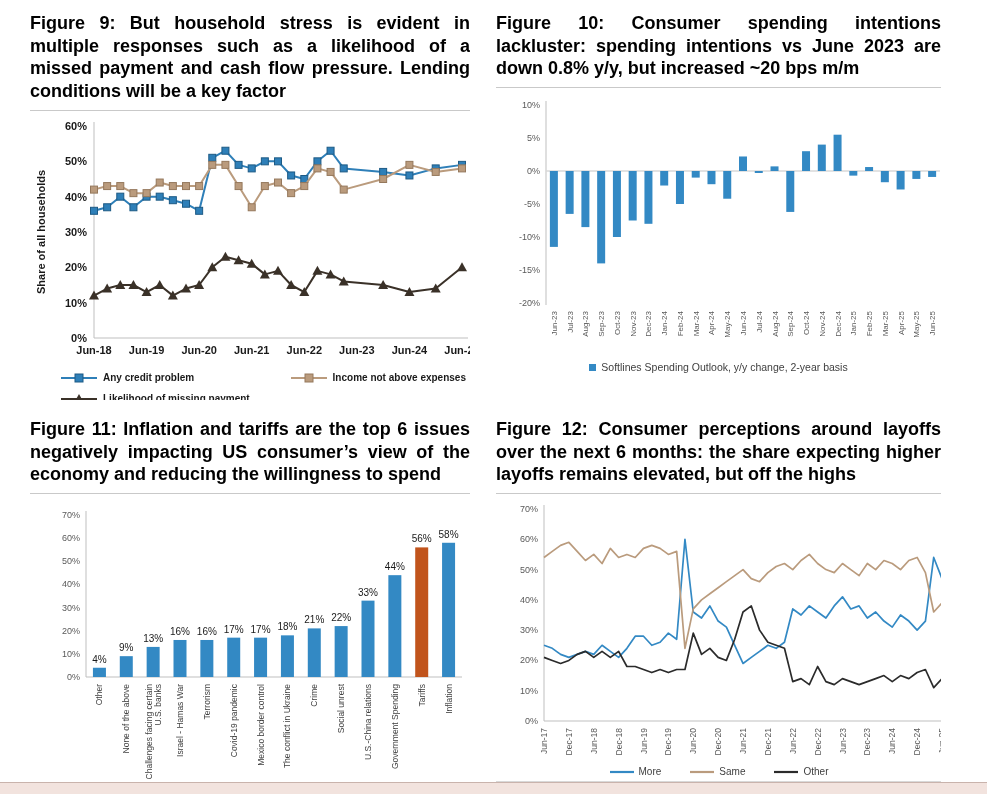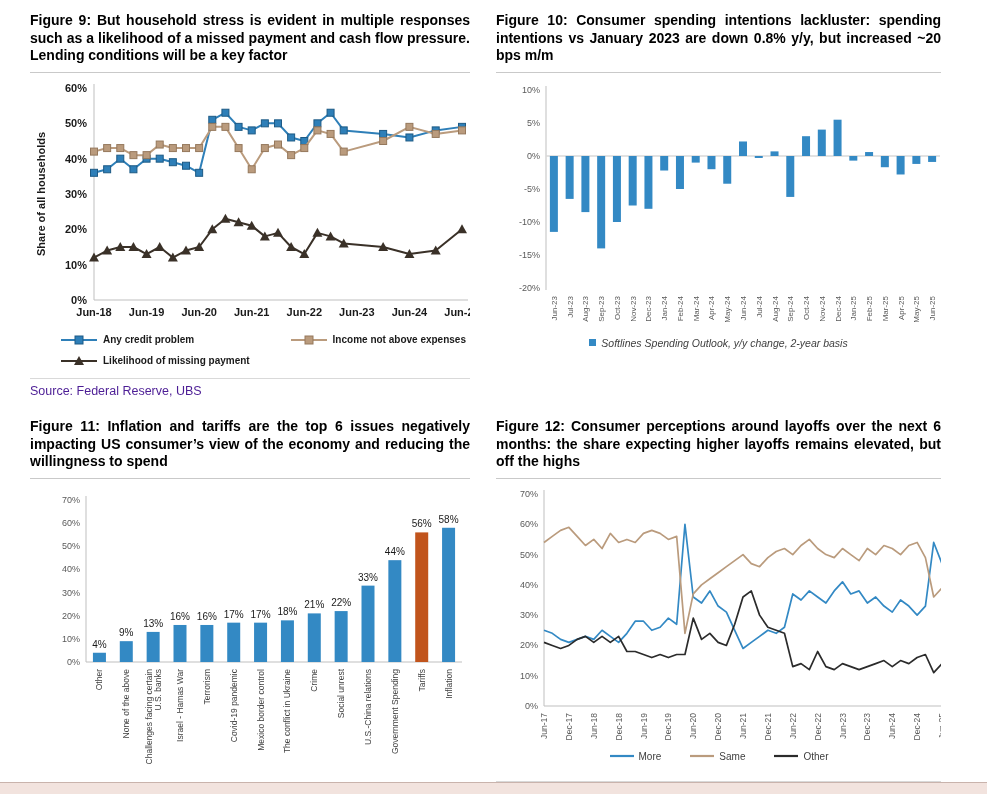--- a/index.html
+++ b/index.html
@@ -3,28 +3,28 @@
 <meta charset="utf-8">
 <style>
   html,body{margin:0;padding:0;background:#fff;}
   .page{position:relative;width:987px;height:794px;background:#ffffff;overflow:hidden;
         font-family:"Liberation Sans",sans-serif;}
   .col-grid{display:grid;grid-template-columns:440px 445px;column-gap:26px;row-gap:14px;
             padding:8px 28px 0 30px;}
   .panel{display:flex;flex-direction:column;overflow:hidden;}
   .row1{height:392px;}
   .row2{height:368px;}
-  .fig-title{font-size:14px;line-height:1.26;font-weight:bold;color:#000;
+  .fig-title{font-size:18px;line-height:1.26;font-weight:bold;color:#000;
              text-align:justify;margin:4px 0 7px 0;}
   .title-rule{border-top:1px solid #C9C9C9;height:0;margin:0 0 5px 0;}
   .chart-wrap{flex:0 0 auto;}
   .legend9{display:grid;grid-template-columns:56% 44%;row-gap:9px;padding-left:30px;margin-top:2px;}
   .lgi{display:flex;align-items:center;gap:5px;font-size:10px;font-weight:bold;color:#1A1A1A;}
   .legend10{display:flex;justify-content:center;align-items:center;gap:5px;
-            font-size:10.5px;color:#404040;margin-top:3px;font-style:italic;}
+            font-size:10.5px;color:#404040;margin-top:12px;}
   #legend10-swatch{width:7px;height:7px;display:inline-block;}
   .legend12{display:flex;justify-content:center;gap:28px;margin-top:3px;}
   .lgi12{display:flex;align-items:center;gap:4px;font-size:10px;color:#404040;}
   .pin{margin-top:auto;}
   .src-rule{border-top:1px solid #D9D9D9;height:0;margin-bottom:5px;}
   .source{font-size:12.5px;color:#4c1d95;padding-bottom:2px;}
   .bottom-rule{border-top:1px solid #D9D9D9;height:0;margin-top:auto;}
   .footer-band{position:absolute;left:0;right:0;bottom:0;height:11px;}
   svg text{font-family:"Liberation Sans",sans-serif;}
 </style>
@@ -163,21 +163,21 @@
             <span>Likelihood of missing payment</span>
           </div>
         </div>
       <div class="pin">
         <div class="src-rule"></div>
         <div class="source">Source: Federal Reserve, UBS</div>
       </div>
     </section>
 
     <section class="panel row1">
-      <h2 class="fig-title">Figure 10: Consumer spending intentions lackluster: spending intentions vs January 2023 are down 0.8% y/y, but increased ~20 bps m/m</h2>
+      <h2 class="fig-title">Figure 10: Consumer spending intentions lackluster: spending intentions vs June 2023 are down 0.8% y/y, but increased ~20 bps m/m</h2>
       <div class="title-rule"></div>
       <div class="chart-wrap">
         <svg id="chart10" width="452" height="252">
             <line x1="50" y1="8" x2="50" y2="212" stroke="#BFBFBF"></line>
             <line x1="50" y1="78" x2="444" y2="78" stroke="#D9D9D9" stroke-width="1.4"></line>
             <text x="44" y="15" text-anchor="end" font-size="9" fill="#595959">10%</text>
             <text x="44" y="48" text-anchor="end" font-size="9" fill="#595959">5%</text>
             <text x="44" y="81" text-anchor="end" font-size="9" fill="#595959">0%</text>
             <text x="44" y="114" text-anchor="end" font-size="9" fill="#595959">-5%</text>
             <text x="44" y="147" text-anchor="end" font-size="9" fill="#595959">-10%</text>

